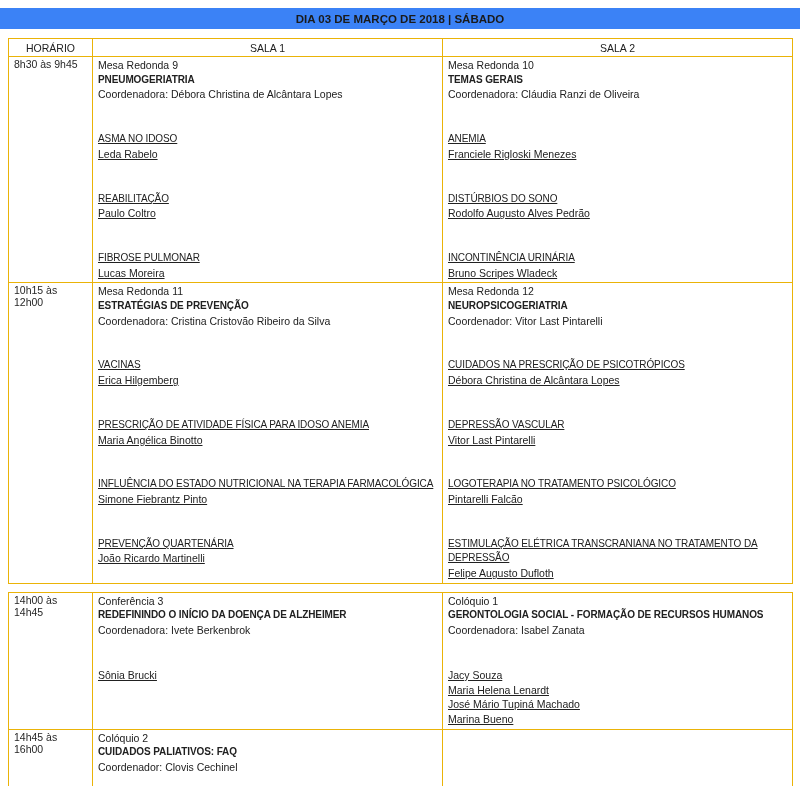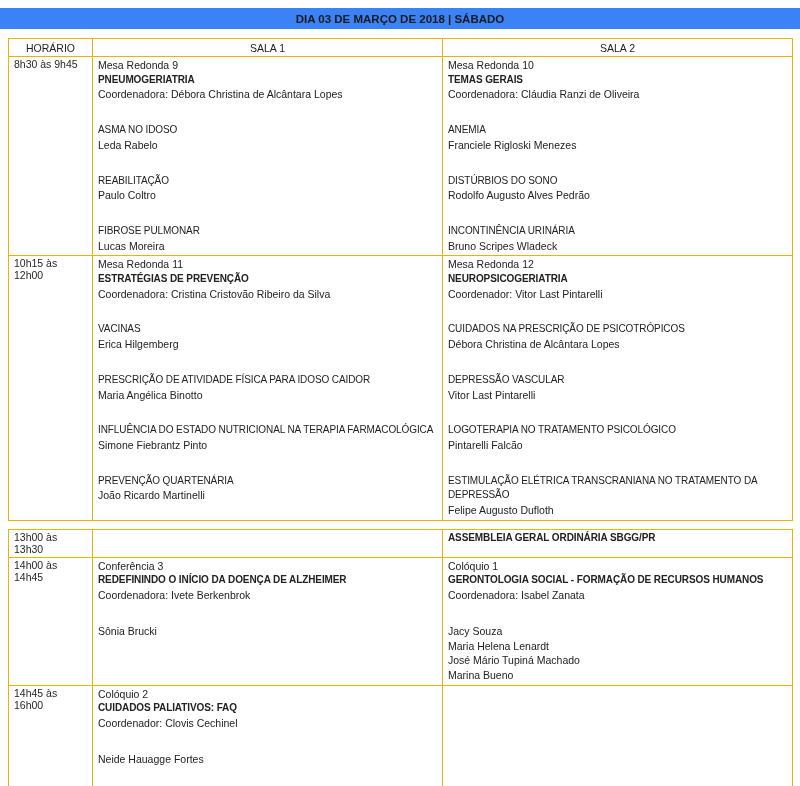--- a/index.html
+++ b/index.html
@@ -39,21 +39,21 @@
   tr.headrow td{
     height:17px;
     text-align:center;
     vertical-align:middle;
     font-size:10.5px;
     padding:0 4px;
   }
   .line{line-height:14.7px;min-height:14.7px;white-space:normal;}
   .caps{font-size:10px;letter-spacing:-0.1px;}
   .b{font-weight:700;}
-  .block{margin-top:21px;}
+  .block{margin-top:30px;text-decoration:underline;}
   td.midcell{vertical-align:middle;padding-top:0;padding-bottom:0;}
 </style>
 </head>
 <body>
 
 <div class="date-bar">
   <span>DIA 03 DE MARÇO DE 2018 | SÁBADO</span>
 </div>
 
 <table class="sched">
@@ -113,21 +113,21 @@
     <td class="timecell" style="height:222px">10h15 às 12h00</td>
     <td>
       <div class="line">Mesa Redonda 11</div>
       <div class="line caps b">ESTRATÉGIAS DE PREVENÇÃO</div>
       <div class="line">Coordenadora: Cristina Cristovão Ribeiro da Silva</div>
       <div class="block">
         <div class="line caps">VACINAS</div>
         <div class="line">Erica Hilgemberg</div>
       </div>
       <div class="block">
-        <div class="line caps">PRESCRIÇÃO DE ATIVIDADE FÍSICA PARA IDOSO CAIDOR</div>
+        <div class="line caps">PRESCRIÇÃO DE ATIVIDADE FÍSICA PARA IDOSO ANEMIA</div>
         <div class="line">Maria Angélica Binotto</div>
       </div>
       <div class="block">
         <div class="line caps">INFLUÊNCIA DO ESTADO NUTRICIONAL NA TERAPIA FARMACOLÓGICA</div>
         <div class="line">Simone Fiebrantz Pinto</div>
       </div>
       <div class="block">
         <div class="line caps">PREVENÇÃO QUARTENÁRIA</div>
         <div class="line">João Ricardo Martinelli</div>
       </div>
@@ -159,27 +159,20 @@
 
 <table class="sched sched2">
   <colgroup>
       <col style="width:84px">
       <col style="width:350px">
       <col style="width:350px">
     </colgroup>
 
   <tbody>
 
-  <tr>
-    <td class="timecell" style="height:17px">13h00 às 13h30</td>
-    <td></td>
-    <td class="midcell">
-      <span class="caps b">ASSEMBLEIA GERAL ORDINÁRIA SBGG/PR</span>
-    </td>
-  </tr>
 
   <tr>
     <td class="timecell" style="height:121px">14h00 às 14h45</td>
     <td>
       <div class="line">Conferência 3</div>
       <div class="line caps b">REDEFININDO O INÍCIO DA DOENÇA DE ALZHEIMER</div>
       <div class="line">Coordenadora: Ivete Berkenbrok</div>
       <div class="block">
         <div class="line">Sônia Brucki</div>
       </div>

